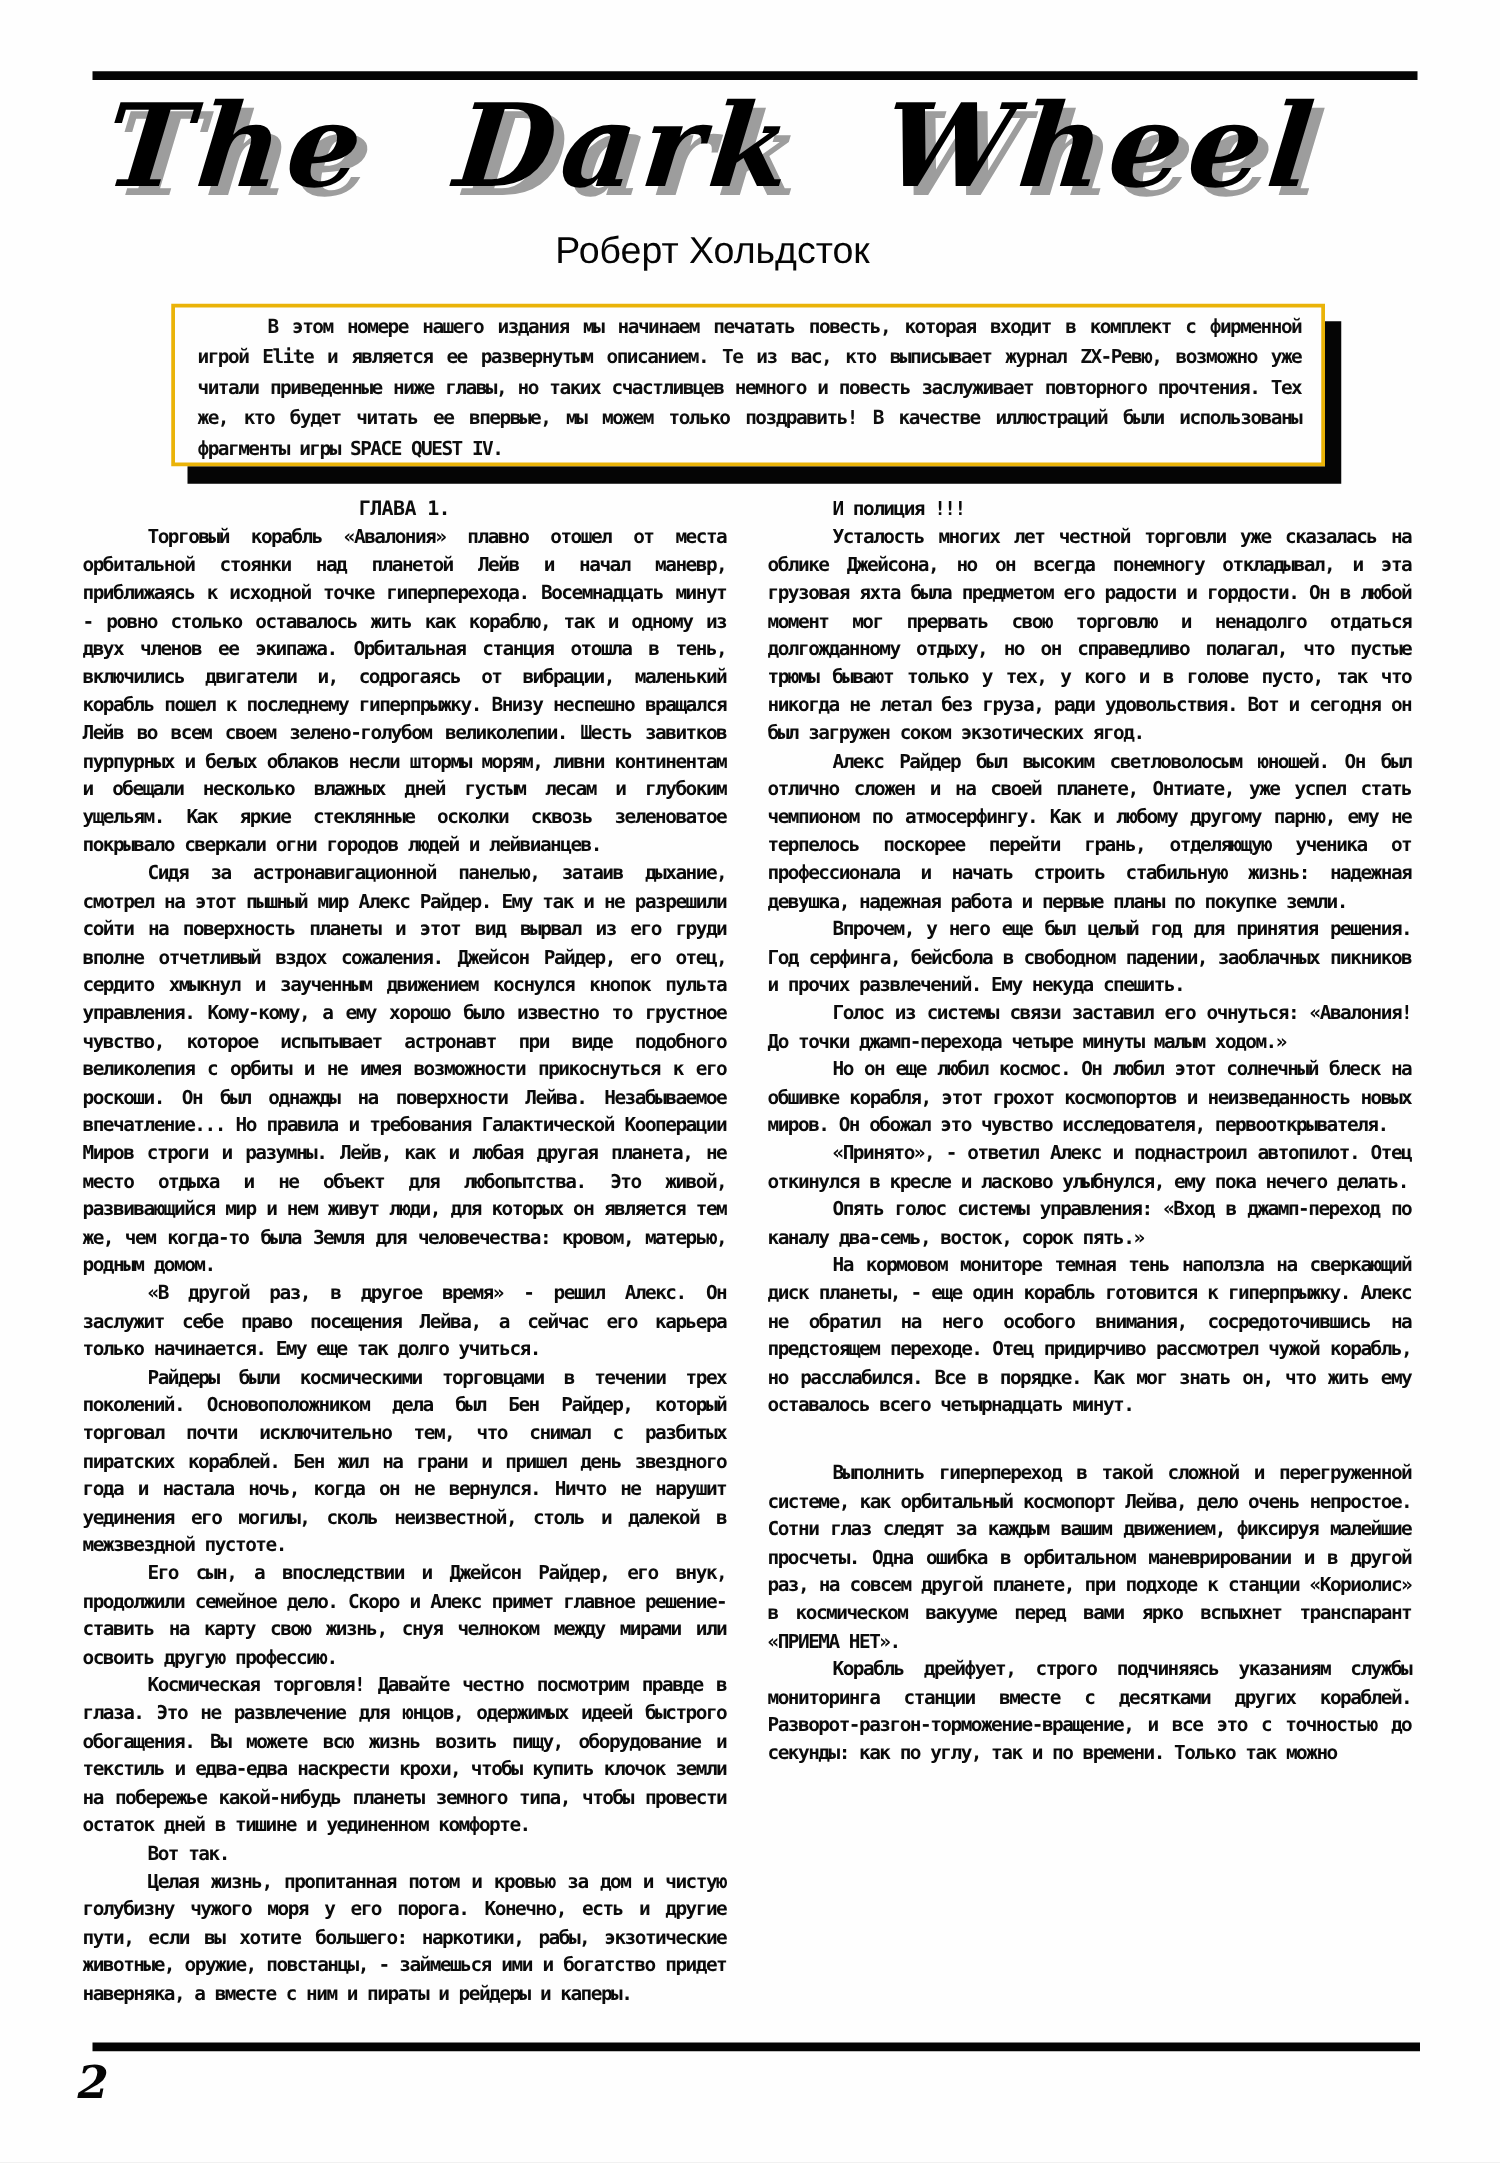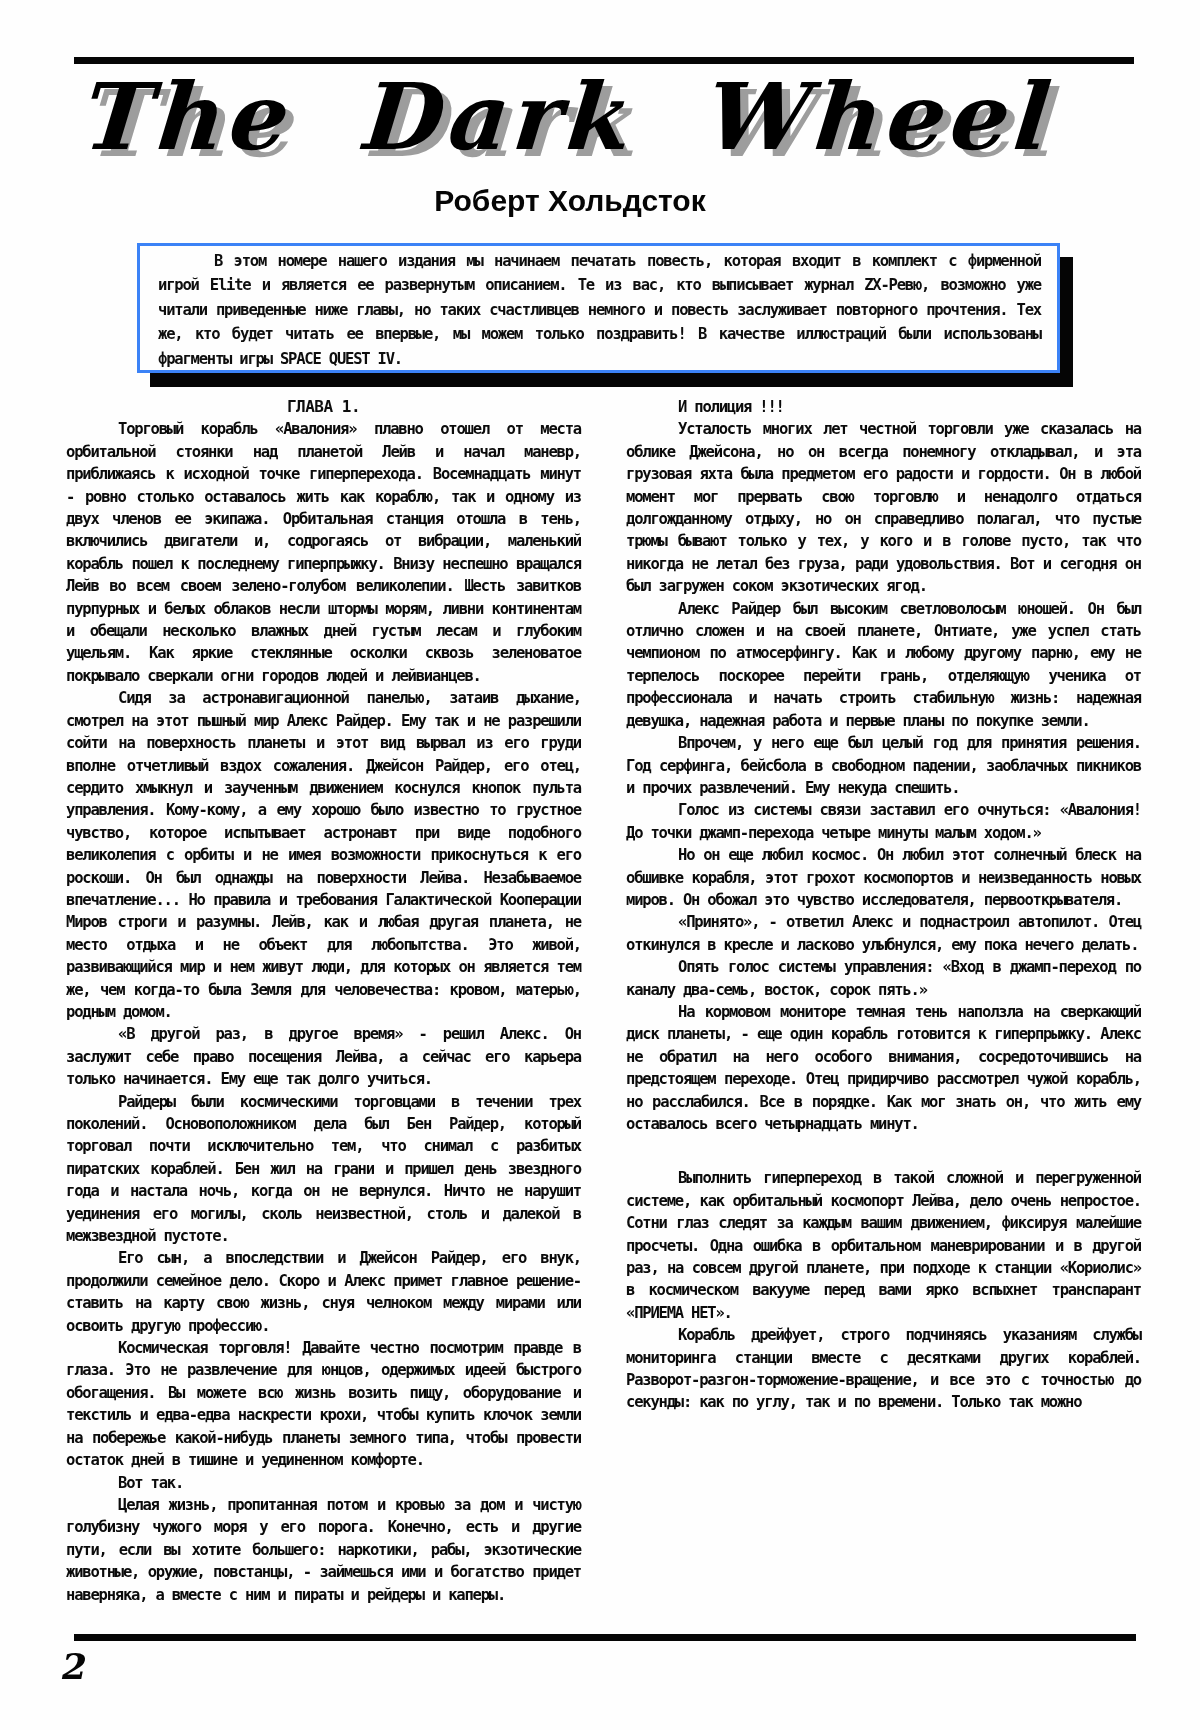--- a/index.html
+++ b/index.html
@@ -21,40 +21,40 @@
     letter-spacing:5px; word-spacing:34px;
     transform:skewX(-6deg);
     color:#000;
     text-shadow:9px 7px 0 #9d9d9d;
     white-space:nowrap;
   }
   .author {
     position:absolute; left:0; top:184px; width:1140px;
     text-align:center;
     font-family:"Liberation Sans", sans-serif;
-    font-weight:bold; font-size:30px; color:#050505;
+    font-weight:normal; font-size:30px; color:#050505;
   }
   .intro-box {
     position:absolute; left:137px; top:243px; width:923px; height:130px;
     box-sizing:border-box;
-    border:3px solid #3b82f6;
+    border:3px solid #eab308;
     background:#fefefe;
     box-shadow:13px 14px 0 #050505;
     padding:3px 16px 0 18px;
   }
   .intro-box p {
     margin:0;
     font-family:"DejaVu Sans Mono", monospace;
     font-weight:bold; font-size:15.5px; line-height:24.4px;
     letter-spacing:-1.2px;
     text-align:justify; text-indent:56px;
   }
   .columns {
     position:absolute; left:66px; top:396px; width:1075px;
-    display:flex; gap:45px;
+    display:flex; gap:33px;
   }
   .column { width:515px; }
   .chapter {
     margin:0; text-align:center;
     font-size:16px; font-weight:bold; line-height:22.4px;
     letter-spacing:-0.5px;
   }
   .para-list { display:block; }
   .para {
     margin:0;

